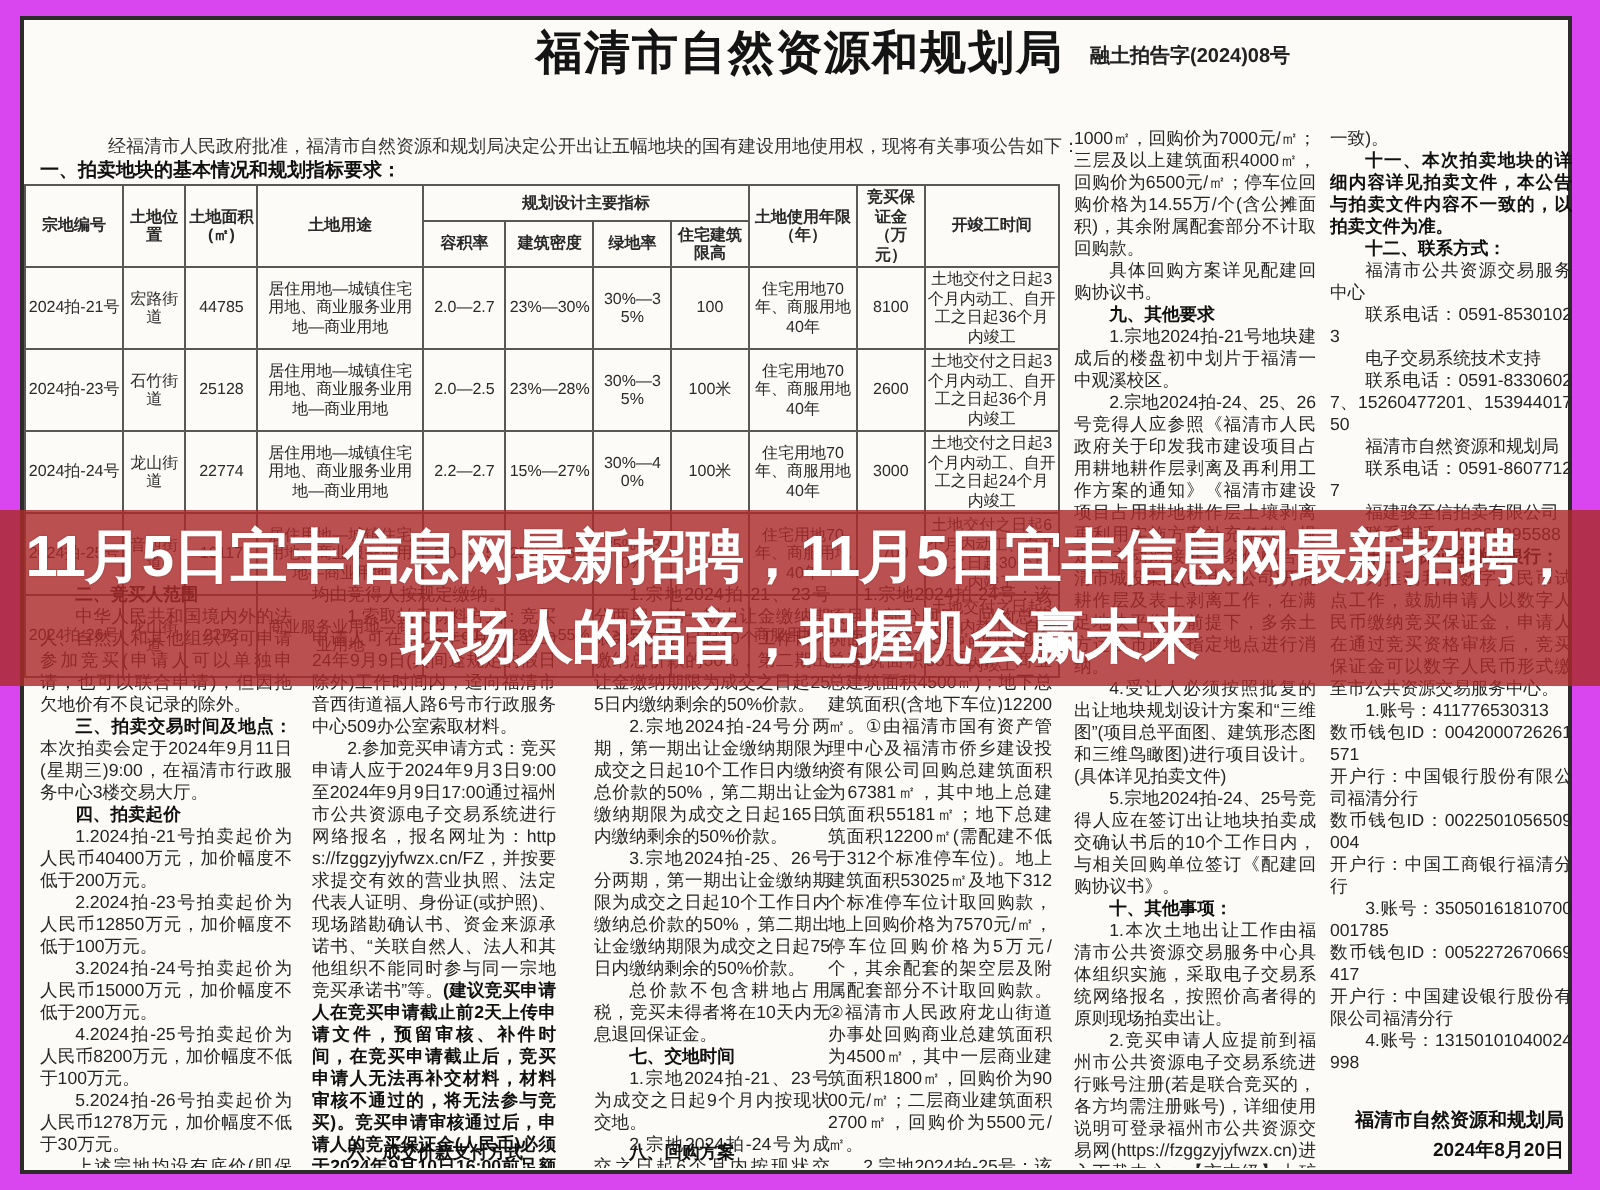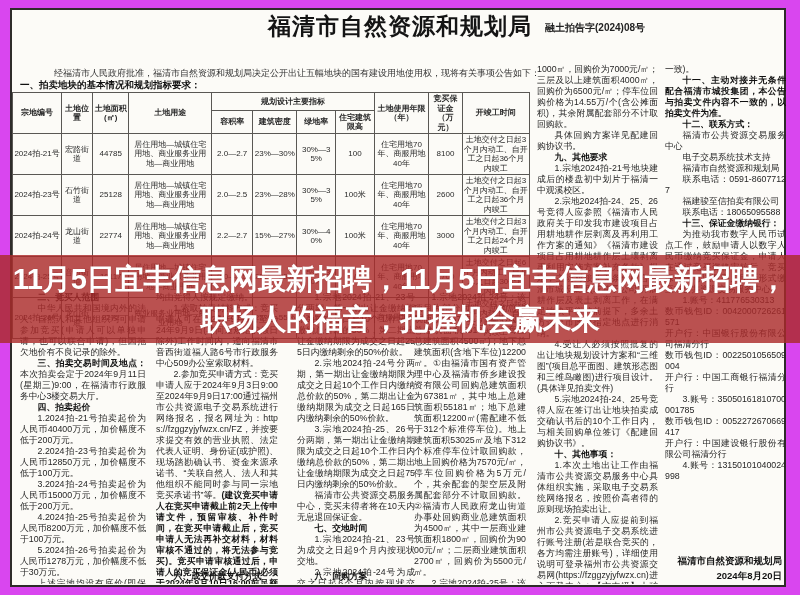--- a/index.html
+++ b/index.html
@@ -170,21 +170,21 @@
   <div class="col" id="col2">
       <div class="para f">均由竞得人按规定缴纳。</div>
       <div class="para">1.索取拍卖材料方式：竞买申请人可在2024年9月3日至2024年9月9日(其间逢规定的假日除外)工作时间内，迳向福清市音西街道福人路6号市行政服务中心509办公室索取材料。</div>
       <div class="para">2.参加竞买申请方式：竞买申请人应于2024年9月3日9:00至2024年9月9日17:00通过福州市公共资源电子交易系统进行网络报名，报名网址为：https://fzggzyjyfwzx.cn/FZ，并按要求提交有效的营业执照、法定代表人证明、身份证(或护照)、现场踏勘确认书、资金来源承诺书、“关联自然人、法人和其他组织不能同时参与同一宗地竞买承诺书”等。<span class="b">(建议竞买申请人在竞买申请截止前2天上传申请文件，预留审核、补件时间，在竞买申请截止后，竞买申请人无法再补交材料，材料审核不通过的，将无法参与竞买)。竞买申请审核通过后，申请人的竞买保证金(人民币)必须于2024年9月10日16:00前足额汇达至指定的账户。</span></div>
       <div class="para pin"><span class="b">六、成交价款支付方式</span></div>
     </div>
   <div class="col" id="col3">
       <div class="para">1.宗地2024拍-21、23号分两期，第一期出让金缴纳期限为成交之日起10个工作日内缴纳总价款的50%，第二期出让金缴纳期限为成交之日起255日内缴纳剩余的50%价款。</div>
       <div class="para">2.宗地2024拍-24号分两期，第一期出让金缴纳期限为成交之日起10个工作日内缴纳总价款的50%，第二期出让金缴纳期限为成交之日起165日内缴纳剩余的50%价款。</div>
       <div class="para">3.宗地2024拍-25、26号分两期，第一期出让金缴纳期限为成交之日起10个工作日内缴纳总价款的50%，第二期出让金缴纳期限为成交之日起75日内缴纳剩余的50%价款。</div>
-      <div class="para">福清市公共资源交易服务中心，竞买未得者将在10天内无息退回保证金。</div>
+      <div class="para">总价款不包含耕地占用税，竞买未得者将在10天内无息退回保证金。</div>
       <div class="para"><span class="b">七、交地时间</span></div>
       <div class="para">1.宗地2024拍-21、23号为成交之日起9个月内按现状交地。</div>
       <div class="para">2.宗地2024拍-24号为成交之日起6个月内按现状交地。</div>
       <div class="para pin"><span class="b">八、回购方案</span></div>
     </div>
   <div class="col" id="col4">
       <div class="para">1.宗地2024拍-24号：该项目为部分回购，回购总建筑面积为67381㎡(其中地上总建筑面积55181㎡、商业总建筑面积4500㎡)；地下总建筑面积(含地下车位)12200㎡。①由福清市国有资产管理中心及福清市侨乡建设投资有限公司回购总建筑面积为67381㎡，其中地上总建筑面积55181㎡；地下总建筑面积12200㎡(需配建不低于312个标准停车位)。地上建筑面积53025㎡及地下312个标准停车位计取回购款，地上回购价格为7570元/㎡，停车位回购价格为5万元/个，其余配套的架空层及附属配套部分不计取回购款。②福清市人民政府龙山街道办事处回购商业总建筑面积为4500㎡，其中一层商业建筑面积1800㎡，回购价为9000元/㎡；二层商业建筑面积2700㎡，回购价为5500元/㎡。</div>
       <div class="para">2.宗地2024拍-25号：该项目为部分回购，由福清市人民政府音西街道办事处回购总建筑面积为8000㎡，其中回购商业总建筑面积为6000㎡，回购地下总建筑面积为2000㎡(需配建不低于30个标准停车位)。其中一层商业建筑面积1000㎡，回购价为12000元/㎡；二层商业建筑面积</div>
     </div>
   <div class="col" id="col5">
@@ -194,24 +194,26 @@
       <div class="para">1.宗地2024拍-21号地块建成后的楼盘初中划片于福清一中观溪校区。</div>
       <div class="para">2.宗地2024拍-24、25、26号竞得人应参照《福清市人民政府关于印发我市建设项目占用耕地耕作层剥离及再利用工作方案的通知》《福清市建设项目占用耕地耕作层土壤剥离再利用实施方案补充条款》规定，主动对接并无条件配合福清市城投集团(或其子公司)开展耕作层及表土剥离工作，在满足地块平衡的前提下，多余土方运至市政府指定地点进行消纳。</div>
       <div class="para">4.受让人必须按照批复的出让地块规划设计方案和“三维图”(项目总平面图、建筑形态图和三维鸟瞰图)进行项目设计。(具体详见拍卖文件)</div>
       <div class="para">5.宗地2024拍-24、25号竞得人应在签订出让地块拍卖成交确认书后的10个工作日内，与相关回购单位签订《配建回购协议书》。</div>
       <div class="para"><span class="b">十、其他事项：</span></div>
       <div class="para">1.本次土地出让工作由福清市公共资源交易服务中心具体组织实施，采取电子交易系统网络报名，按照价高者得的原则现场拍卖出让。</div>
       <div class="para">2.竞买申请人应提前到福州市公共资源电子交易系统进行账号注册(若是联合竞买的，各方均需注册账号)，详细使用说明可登录福州市公共资源交易网(https://fzggzyjyfwzx.cn)进入下载中心-&gt;【市本级】土矿系统操作手册-&gt;下载“土矿系统(竞买人)操作手册202101.pdf”进行查阅，使用过程中如有疑问可拨打下方的电子交易系统技术支持电话。</div>
     </div>
   <div class="col" id="col6">
       <div class="para f">一致)。</div>
-      <div class="para"><span class="b">十一、主动对接并无条件配合福清市城投集团，本公告与拍卖文件内容不一致的，以拍卖文件为准。</span></div>
+      <div class="para"><span class="b">十一、本次拍卖地块的详细内容详见拍卖文件，本公告与拍卖文件内容不一致的，以拍卖文件为准。</span></div>
       <div class="para"><span class="b">十二、联系方式：</span></div>
       <div class="para">福清市公共资源交易服务中心</div>
+      <div class="para">联系电话：0591-85301023</div>
       <div class="para">电子交易系统技术支持</div>
+      <div class="para">联系电话：0591-83306027、15260477201、15394401750</div>
       <div class="para">福清市自然资源和规划局</div>
       <div class="para">联系电话：0591-86077127</div>
       <div class="para">福建骏至信拍卖有限公司</div>
       <div class="para">联系电话：18065095588</div>
       <div class="para"><span class="b">十三、保证金缴纳银行：</span></div>
       <div class="para">为推动我市数字人民币试点工作，鼓励申请人以数字人民币缴纳竞买保证金，申请人在通过竞买资格审核后，竞买保证金可以数字人民币形式缴至市公共资源交易服务中心。</div>
       <div class="para">1.账号：411776530313</div>
       <div class="para f">数币钱包ID：0042000726261571</div>
       <div class="para f">开户行：中国银行股份有限公司福清分行</div>
       <div class="para f">数币钱包ID：0022501056509004</div>

